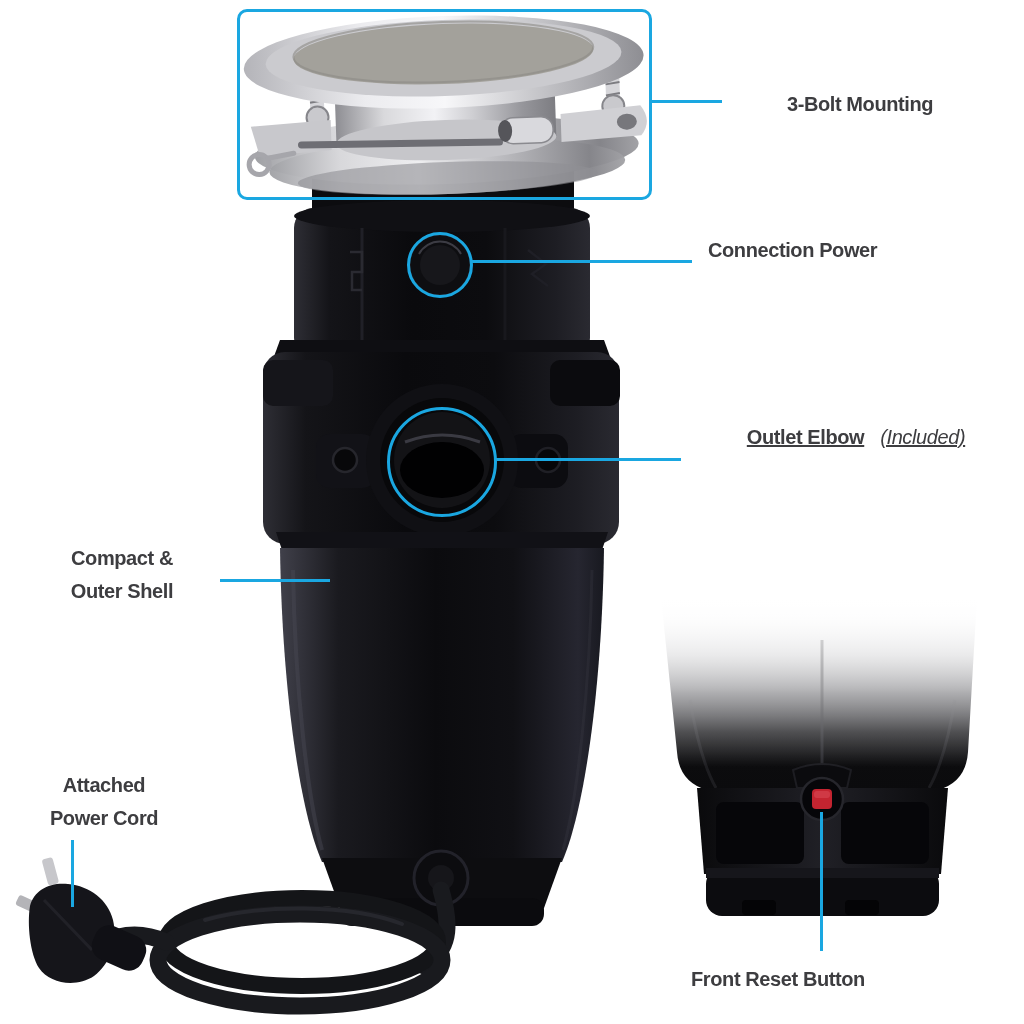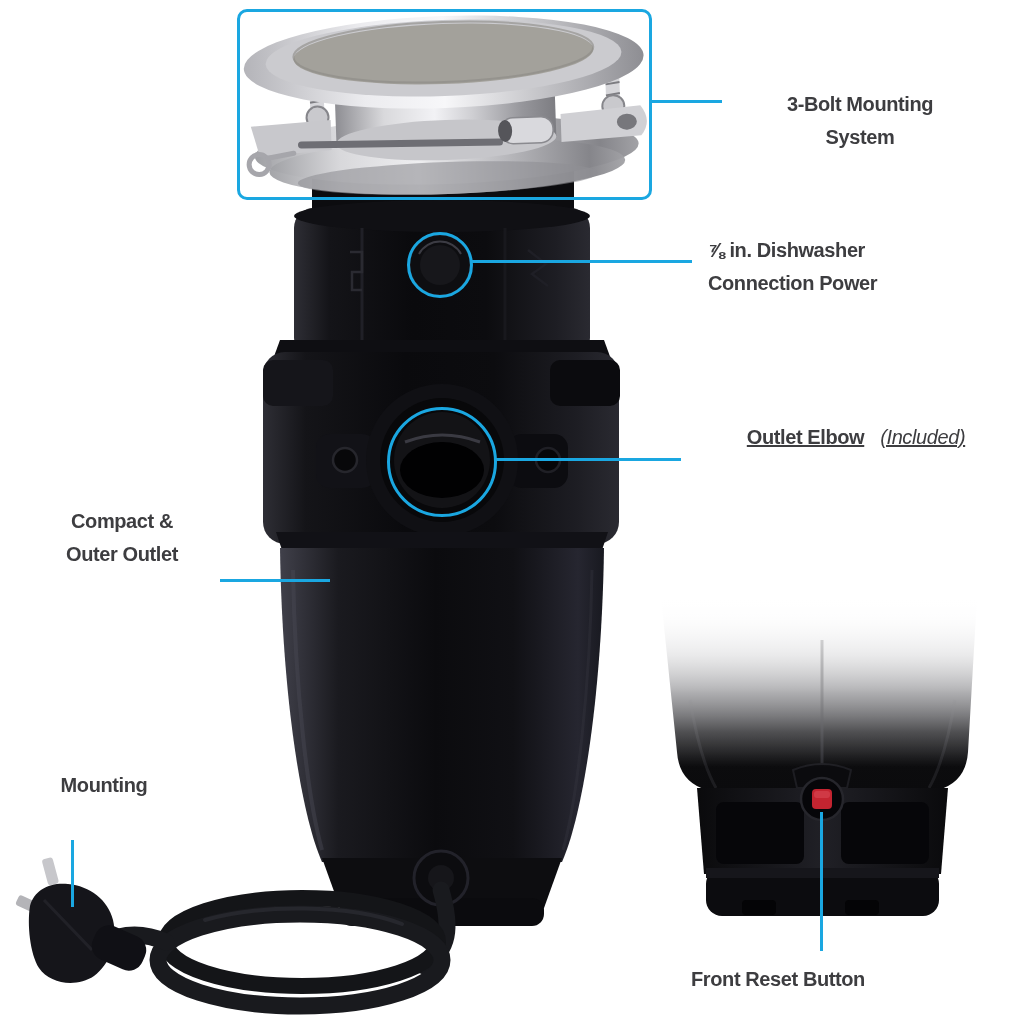--- a/index.html
+++ b/index.html
@@ -236,38 +236,37 @@
   <div class="h-line" style="left:494px;top:458px;width:187px;"></div>
 
   <div class="h-line" style="left:220px;top:579px;width:110px;"></div>
 
   <div class="v-line" style="left:71px;top:840px;height:67px;"></div>
 
   <div class="v-line" style="left:820px;top:812px;height:139px;"></div>
 
   <div class="callout-label center" style="left:720px;top:88px;width:280px;">
     <span>3-Bolt Mounting</span>
-    <span>System</span>
   </div>
 
   <div class="callout-label" style="left:708px;top:234px;width:280px;">
-    <span>⅞ in. Dishwasher</span>
     <span>Connection Power</span>
   </div>
 
   <div class="callout-label center" style="left:691px;top:421px;width:330px;">
     <span class="inline-row"><span>Outlet Elbow</span><span class="italic-note">(Included)</span></span>
   </div>
 
-  <div class="callout-label center" style="left:2px;top:505px;width:240px;">
+  <div class="callout-label center" style="left:2px;top:542px;width:240px;">
     <span>Compact &amp;</span>
-    <span>Outer Outlet</span>
+    <span>Outer Shell</span>
   </div>
 
   <div class="callout-label center" style="left:4px;top:769px;width:200px;">
-    <span>Mounting</span>
+    <span>Attached</span>
+    <span>Power Cord</span>
   </div>
 
   <div class="callout-label center" style="left:618px;top:963px;width:320px;">
     <span>Front Reset Button</span>
   </div>
 
 </div>
 
 </body></html>

